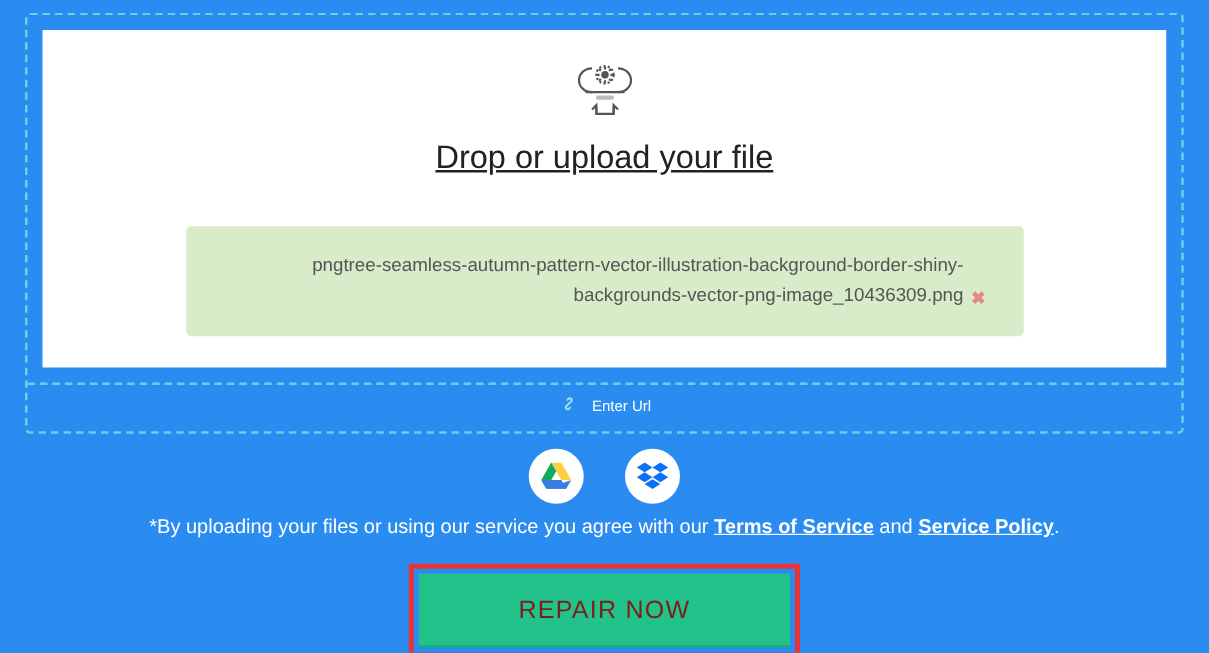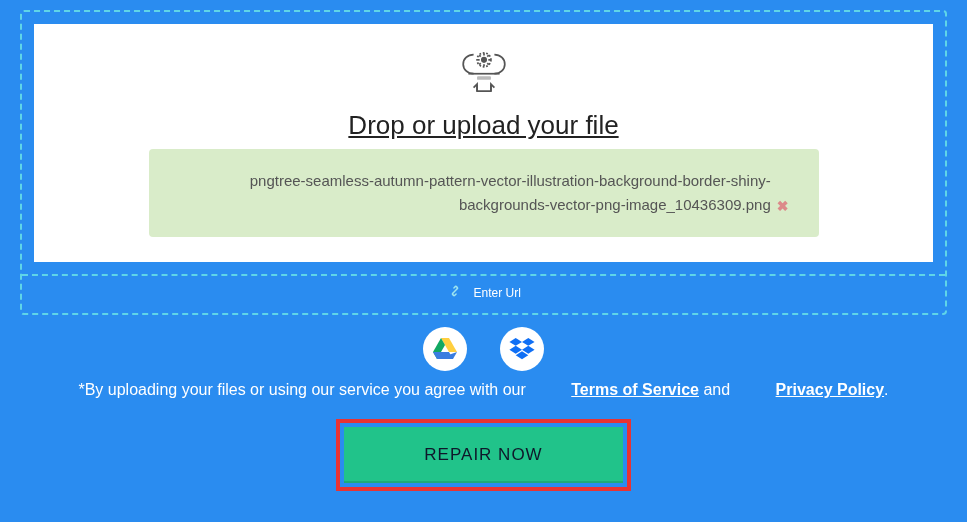--- a/index.html
+++ b/index.html
@@ -28,21 +28,21 @@
   .cloud-icon {
     width: 56px;
     height: 52px;
     margin: 0 auto 12px auto;
   }
   .drop-title {
     font-size: 26px;
     font-weight: 400;
     color: #222;
     text-decoration: underline;
-    margin-bottom: 8px;
+    margin-bottom: 40px;
     text-align: center;
   }
   .file-chip {
     background: #d9ecc9;
     border-radius: 4px;
     padding: 20px 30px;
     margin: 0 auto;
     max-width: 670px;
     color: #555;
     font-size: 15px;
@@ -103,34 +103,33 @@
     text-align: center;
     color: #fff;
     font-size: 16px;
     margin: 4px 0 20px 0;
   }
   .legal a {
     color: #fff;
     font-weight: bold;
     text-decoration: underline;
     cursor: pointer;
-    margin-left: 41px;
   }
   .cta-wrap {
     text-align: center;
   }
   .cta-highlight {
     display: inline-block;
     border: 4px solid #e83333;
     padding: 4px;
   }
   .repair-btn {
     background: #21c38a;
-    color: #0f172a;
-    font-size: 17px;
+    color: #7f1d1d;
+    font-size: 20px;
     letter-spacing: 1px;
     border: none;
     padding: 18px 80px;
     cursor: pointer;
     box-shadow: inset 0 -2px 0 rgba(0,0,0,0.12);
   }
 </style>
 </head>
 <body>
 
@@ -191,21 +190,21 @@
           <polygon points="24,0 32,5 24,10 16,5"></polygon>
           <polygon points="8,10 16,15 8,20 0,15"></polygon>
           <polygon points="24,10 32,15 24,20 16,15"></polygon>
           <polygon points="16,17 24,22 16,27 8,22"></polygon>
         </g>
       </svg>
     </span>
   </div>
 
   <div class="legal">
-    <span>*By uploading your files or using our service you agree with our </span><a>Terms of Service</a><span> and </span><a>Privacy Policy</a><span>.</span>
+    <span>*By uploading your files or using our service you agree with our </span><a>Terms of Service</a><span> and </span><a>Service Policy</a><span>.</span>
   </div>
 
   <div class="cta-wrap">
     <span class="cta-highlight">
       <button class="repair-btn">REPAIR NOW</button>
     </span>
   </div>
 </div>
 
 </body></html>

